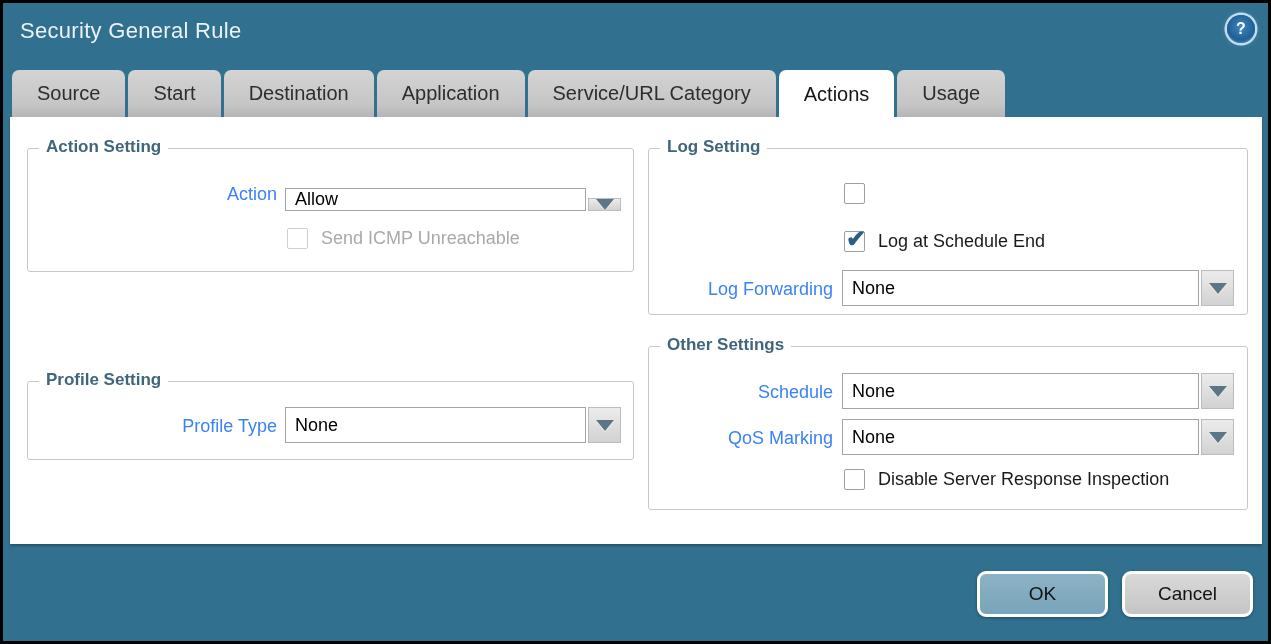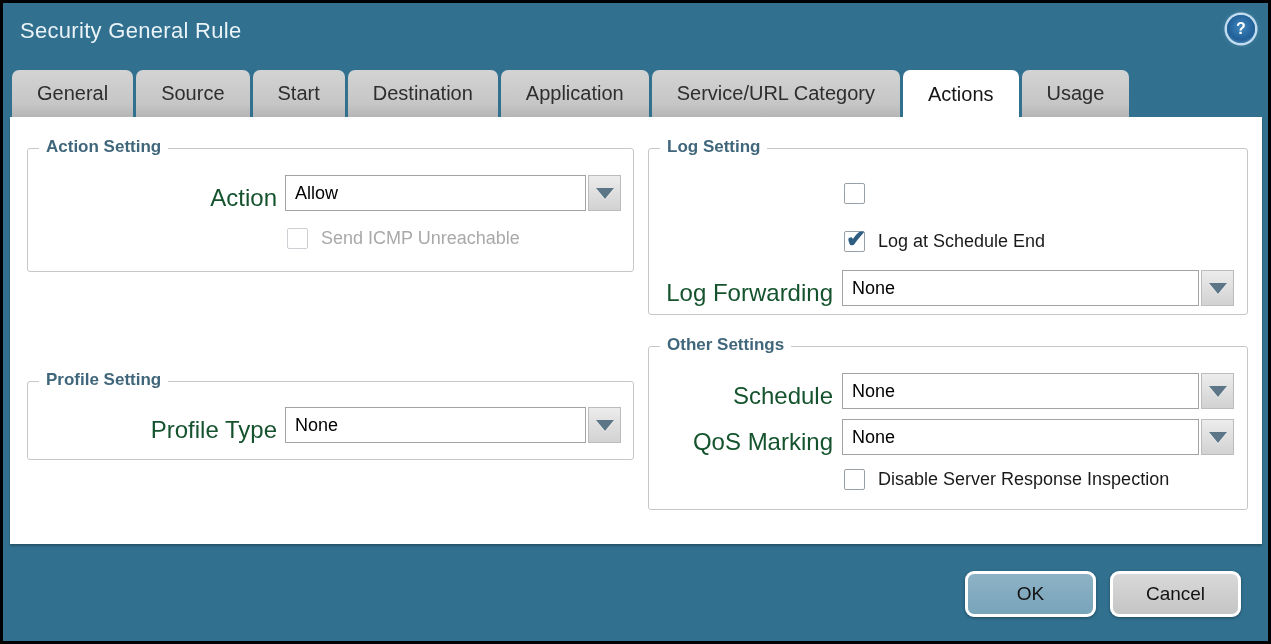--- a/index.html
+++ b/index.html
@@ -44,21 +44,21 @@
   .legend {
     position:absolute; top:-12px; left:11px; background:#fff; padding:0 7px;
     font-size:17px; font-weight:bold; color:#40667b; white-space:nowrap;
   }
   #fs-action  { left:17px;  top:31px;  width:607px; height:124px; }
   #fs-profile { left:17px;  top:264px; width:607px; height:79px;  }
   #fs-log     { left:638px; top:31px;  width:600px; height:167px; }
   #fs-other   { left:638px; top:229px; width:600px; height:164px; }
 
   .flabel {
-    position:absolute; text-align:right; font-size:24px; color:#14532d; width:240px; white-space:nowrap;
+    position:absolute; text-align:right; font-size:18px; color:#3b82f6; width:240px; white-space:nowrap;
   }
 
   
   .dd { position:absolute; display:flex; height:36px; }
   .dd .value {
     flex:1; background:#fff; border:1px solid #a3a3a3; font-size:18px; color:#000;
     display:flex; align-items:center; padding-left:9px; cursor:text;
   }
   .dd .trigger {
     width:33px; margin-left:2px; background:linear-gradient(#ececec,#d2d2d2);
@@ -79,54 +79,53 @@
     position:absolute; left:1px; top:-5px; font-size:24px; font-weight:bold; color:#2d5e82; line-height:1;
   }
   .cbrow .cblabel { font-size:18px; color:#1a1a1a; white-space:nowrap; }
   .cbrow.disabled .cb { border-color:#ccd0d4; }
   .cbrow.disabled .cblabel { color:#a9a9a9; }
 
   
   .btn {
     position:absolute; top:568px; height:46px; border-radius:9px; border:3px solid #fff;
     display:flex; align-items:center; justify-content:center; font-size:19px; color:#121212;
-    cursor:pointer; box-shadow:0 1px 3px rgba(0,0,0,.35);
+    cursor:pointer; box-shadow:0 1px 3px rgba(0,0,0,.35);margin-left:12px;
   }
   #btn-ok     { left:962px;  width:131px; background:linear-gradient(#8db2c5,#78a4ba); }
   #btn-cancel { left:1107px; width:131px; background:linear-gradient(#d9d9d9,#c5c5c5); }
 </style>
 </head>
 <body>
 
 <div class="window">
 
   <div class="title">Security General Rule</div>
 
   <div class="help-btn">
     <span>?</span>
   </div>
 
   <div class="tabs">
-    <div class="tab">General</div>
     <div class="tab">Source</div>
     <div class="tab">Start</div>
     <div class="tab">Destination</div>
     <div class="tab">Application</div>
     <div class="tab">Service/URL Category</div>
     <div class="tab active">Actions</div>
     <div class="tab">Usage</div>
   </div>
 
   <div class="panel">
 
     <div class="fieldset" id="fs-action">
       <div class="legend">Action Setting</div>
     </div>
     <div class="flabel" style="left:27px; top:67px;">Action</div>
-    <div class="dd" style="left:275px; top:58px; width:336px;">
+    <div class="dd" style="left:275px; top:58px; width:336px;align-items:flex-end;">
       <div class="value">Allow</div>
       <div class="trigger">
         <div class="arrow"></div>
       </div>
     </div>
     <div class="cbrow disabled" style="left:277px; top:111px;">
       <div class="cb">
         <span class="glyph"></span>
       </div>
       <span class="cblabel">Send ICMP Unreachable</span>

